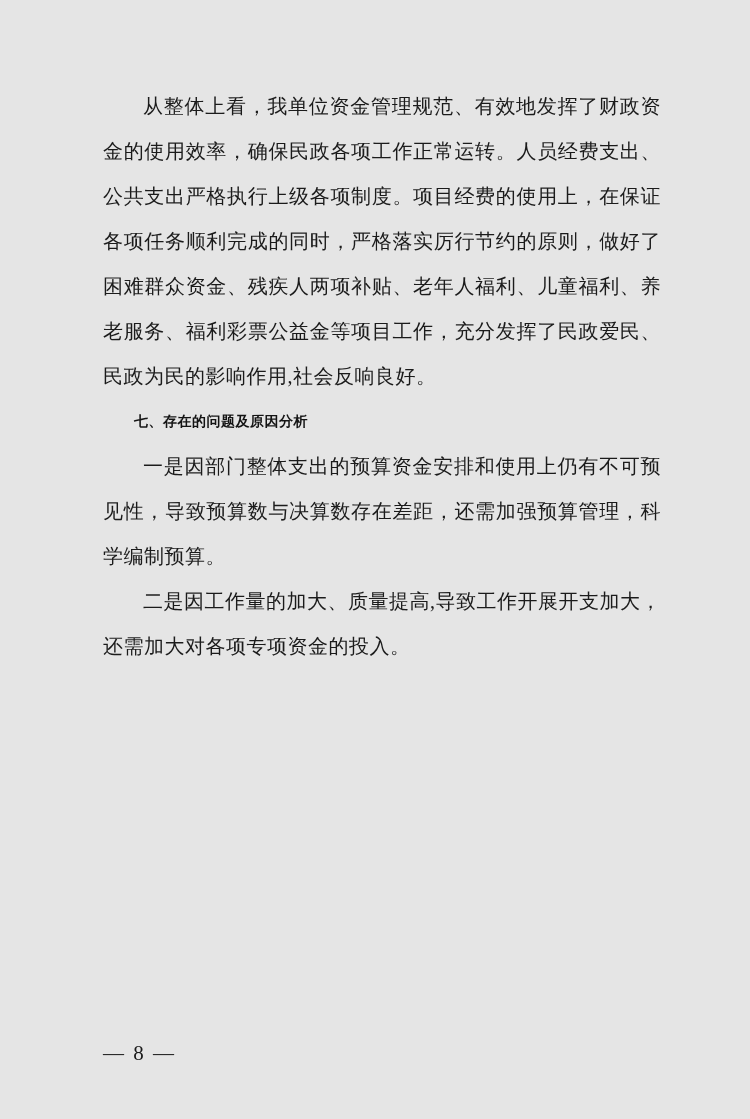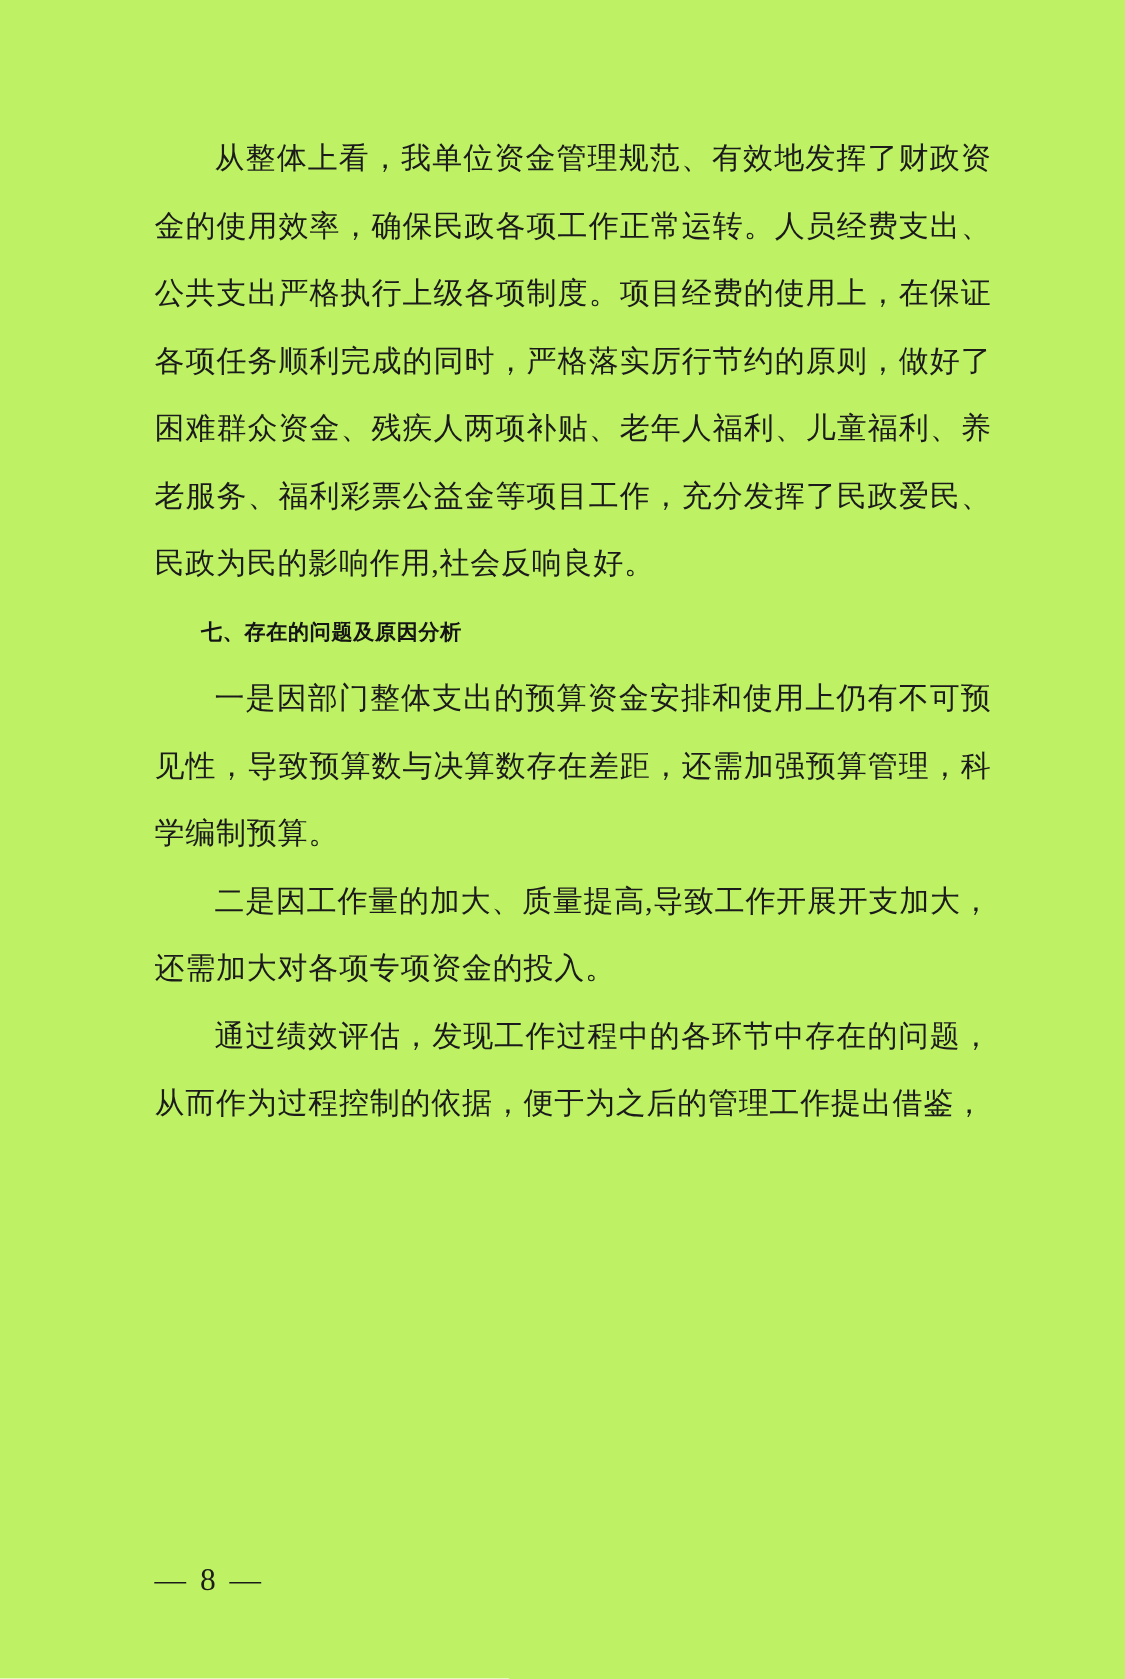--- a/index.html
+++ b/index.html
@@ -4,21 +4,21 @@
 <style>
   html, body {
     margin: 0;
     padding: 0;
     background: #ffffff;
   }
   .page {
     position: relative;
     width: 750px;
     height: 1119px;
-    background: #bef264;
+    background: #e5e5e5;
     overflow: hidden;
   }
   .content {
     position: absolute;
     left: 103px;
     top: 84px;
     width: 558px;
   }
   .para {
     margin: 0;
@@ -54,16 +54,15 @@
 </style>
 </head>
 <body>
 
 <div class="page">
   <div class="content">
     <p class="para">从整体上看，我单位资金管理规范、有效地发挥了财政资金的使用效率，确保民政各项工作正常运转。人员经费支出、公共支出严格执行上级各项制度。项目经费的使用上，在保证各项任务顺利完成的同时，严格落实厉行节约的原则，做好了困难群众资金、残疾人两项补贴、老年人福利、儿童福利、养老服务、福利彩票公益金等项目工作，充分发挥了民政爱民、民政为民的影响作用,社会反响良好。</p>
     <h2 class="heading">七、存在的问题及原因分析</h2>
     <p class="para">一是因部门整体支出的预算资金安排和使用上仍有不可预见性，导致预算数与决算数存在差距，还需加强预算管理，科学编制预算。</p>
     <p class="para">二是因工作量的加大、质量提高,导致工作开展开支加大，还需加大对各项专项资金的投入。</p>
-    <p class="para">通过绩效评估，发现工作过程中的各环节中存在的问题，从而作为过程控制的依据，便于为之后的管理工作提出借鉴，</p>
   </div>
   <div class="page-footer">— 8 —</div>
 </div>
 
 </body></html>

